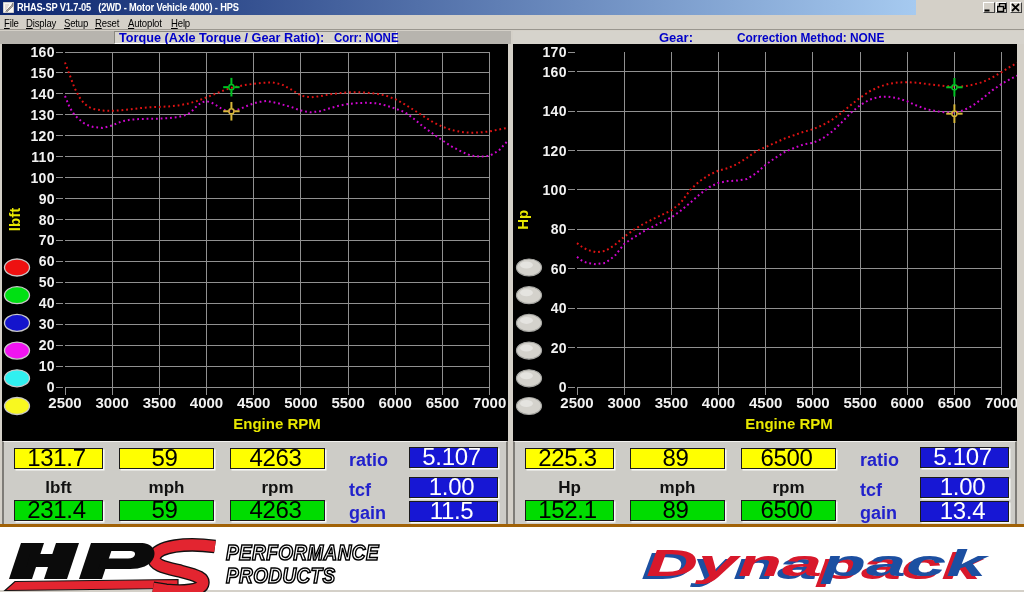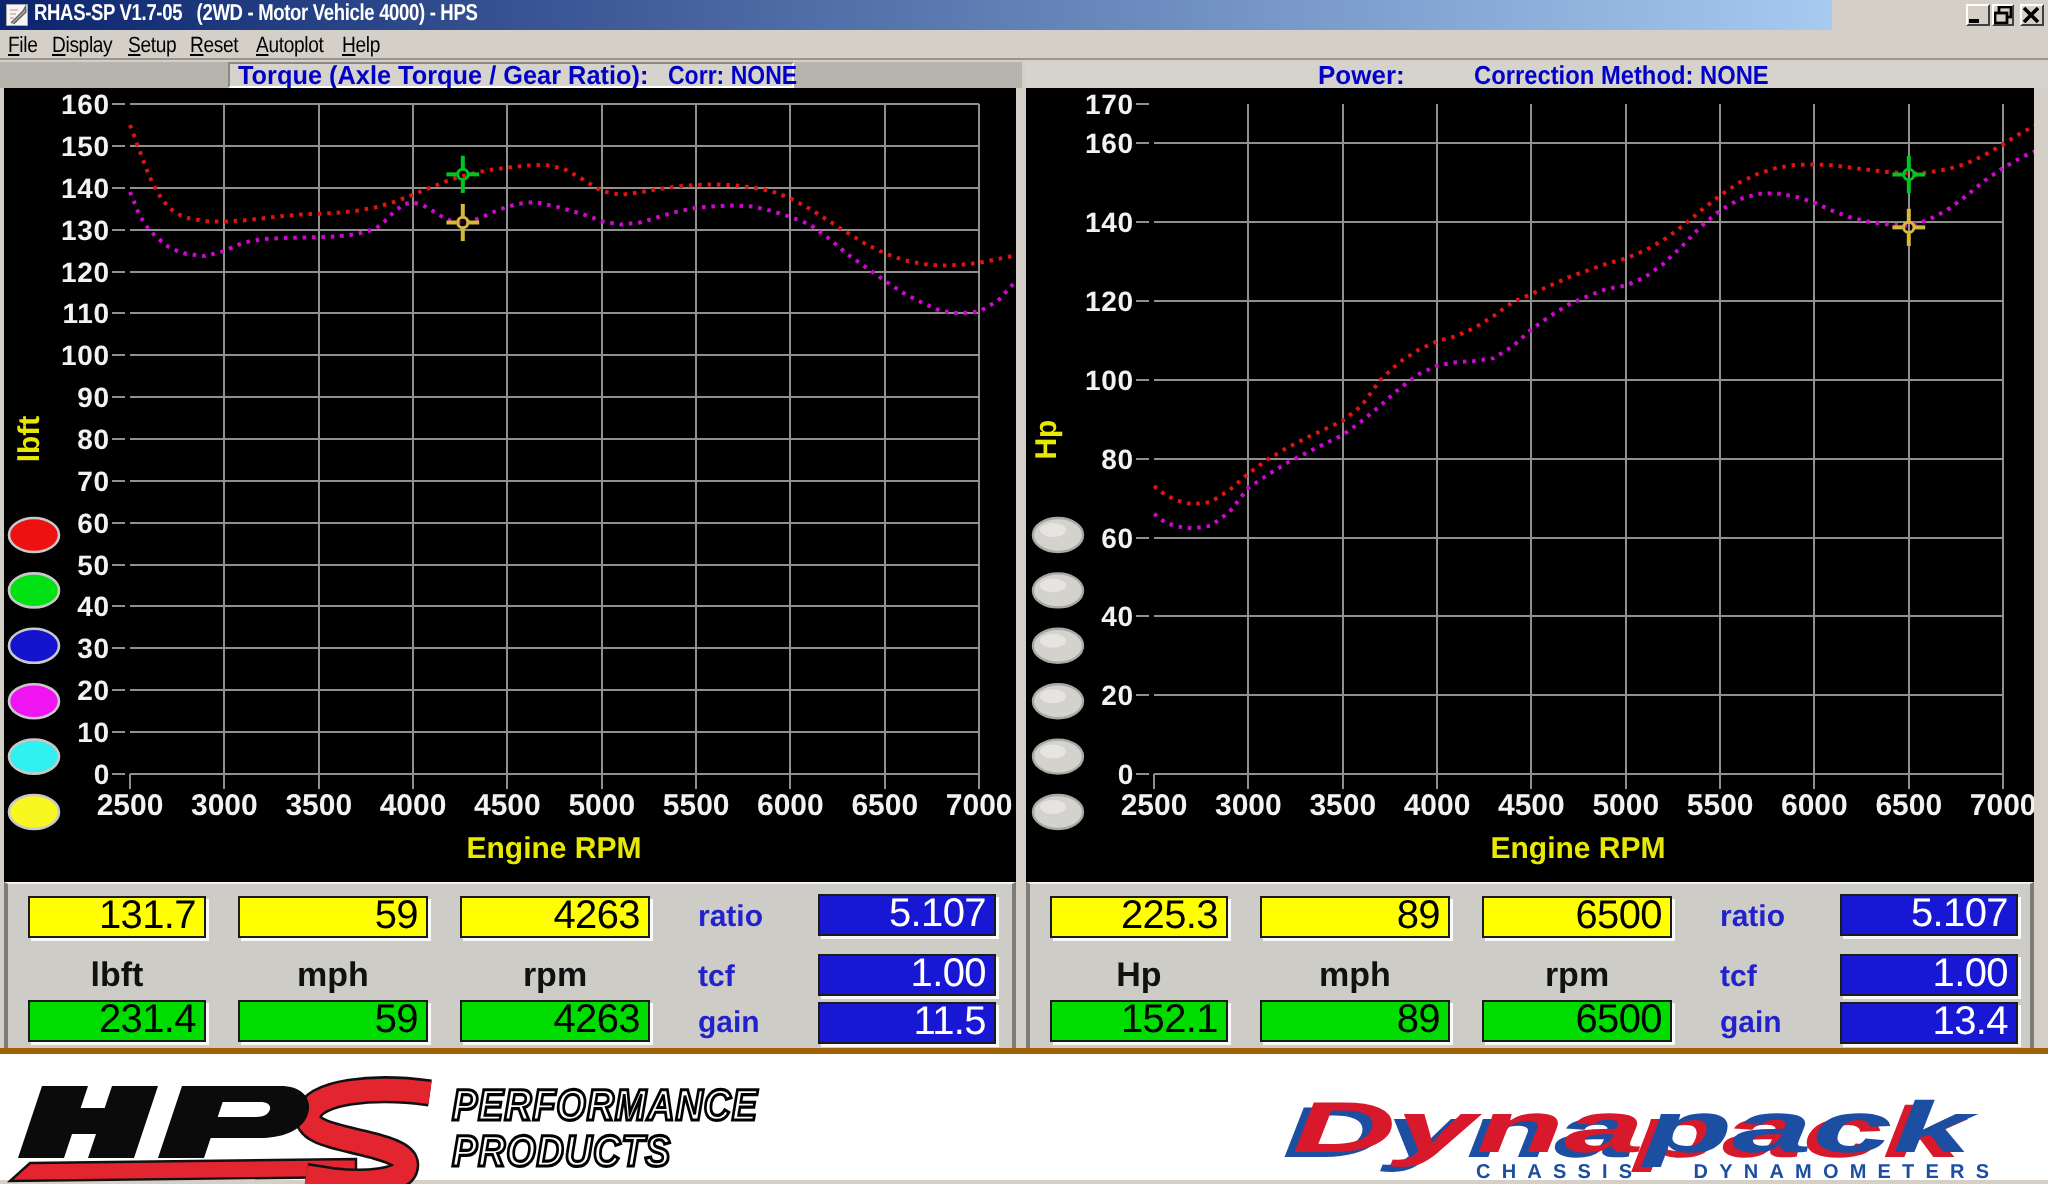--- a/index.html
+++ b/index.html
@@ -21,27 +21,27 @@
 .chart { position:absolute; top:0; }
 .ax { font:bold 15px "Liberation Sans",sans-serif; fill:#f2f2f2; }
 .ay { font:bold 14px "Liberation Sans",sans-serif; fill:#f2f2f2; letter-spacing:0.4px; }
 .yl { font:bold 15px "Liberation Sans",sans-serif; fill:#e8e800; }
 .gl { stroke:#909090; stroke-width:1; shape-rendering:crispEdges; }
 .crv { fill:none; stroke-width:2; stroke-dasharray:1.8 2.9; }
 .datapanel { position:absolute; left:0; top:441px; width:1024px; height:83px; }
 .panel { position:absolute; top:0; height:83px; background:#cdccc7;
   border-top:1px solid #f2f1ee; border-left:2px solid #7e7c77; border-right:2px solid #7e7c77; }
 .box { position:absolute; width:89px; height:21px; border:1.5px solid #1b1b1b;
-  box-shadow:1.5px 1.5px 0 #fafaf8; font-size:20px; text-align:right; padding-right:4px;
+  box-shadow:1.5px 1.5px 0 #fafaf8; font-size:24px; text-align:center; padding-right:4px;
   line-height:18px; letter-spacing:-0.3px; }
 .yb { background:#ffff00; color:#000; }
 .gb { background:#00dc00; color:#000; }
 .bb { background:#1717d4; color:#fff; }
 .lbl { position:absolute; width:89px; text-align:center; font-size:17px; font-weight:bold; color:#111; }
-.blbl { position:absolute; font-size:15px; font-weight:bold; color:#2222cc; }
+.blbl { position:absolute; font-size:18px; font-weight:bold; color:#2222cc; }
 .logostrip { position:absolute; left:0; top:524px; width:1024px; height:66px; background:#ffffff;
   border-top:3px solid #a16207;text-decoration:underline; }
 .perf { position:absolute; font-style:italic; font-weight:bold; font-size:22px; color:#fff;
   -webkit-text-stroke:1.6px #000; letter-spacing:0.5px; white-space:nowrap;
   transform:scaleX(0.86); transform-origin:0 0; }
 .dynored { color:#d8182b; }
 .dynoblue { color:#1c4fa1; }
 </style></head>
 <body>
 <div class="titlebar">
@@ -77,21 +77,21 @@
 <div class="mi" style="left:95px"><u>R</u>eset</div>
 <div class="mi" style="left:128px"><u>A</u>utoplot</div>
 <div class="mi" style="left:171px"><u>H</u>elp</div>
 </div>
 <div class="hdr" style="left:0;width:511px;background:#b7b4ae">
   <div style="position:absolute;left:114px;top:0;width:283px;height:13px;background:#d6d3cc;border:1px solid;border-color:#8a8880 #fff #fff #8a8880"></div>
   <div class="hdrbox" style="left:119px;top:-1px;transform:scaleX(0.975);transform-origin:0 0">Torque (Axle Torque / Gear Ratio):</div>
   <div class="hdrbox" style="left:334px;top:-1px;transform:scaleX(0.885);transform-origin:0 0">Corr: NONE</div>
 </div>
 <div class="hdr" style="left:513px;width:511px;background:#d6d3cc">
-  <div class="hdrbox" style="left:146px;top:-1px">Power:</div>
+  <div class="hdrbox" style="left:146px;top:-1px">Gear:</div>
   <div class="hdrbox" style="left:224px;top:-1px;transform:scaleX(0.915);transform-origin:0 0">Correction Method: NONE</div>
 </div>
 <div class="chartarea">
 <svg class="chart" style="left:2px" width="506" height="397">
 <rect width="506" height="397" fill="#000000"></rect>
 <line x1="63" y1="343.0" x2="487.6" y2="343.0" class="gl"></line>
 <line x1="63" y1="322.1" x2="487.6" y2="322.1" class="gl"></line>
 <line x1="63" y1="301.1" x2="487.6" y2="301.1" class="gl"></line>
 <line x1="63" y1="280.2" x2="487.6" y2="280.2" class="gl"></line>
 <line x1="63" y1="259.2" x2="487.6" y2="259.2" class="gl"></line>
@@ -336,14 +336,13 @@
   <polygon points="30,27 72,27 68.5,40 26.5,40" fill="#0b0b0b"></polygon>
 
   <polygon points="91,16 114,16 102,52 79,52" fill="#0b0b0b"></polygon>
   <path d="M 112,16 L 140,16 C 153,16 156,24 154,30 C 151,39 140,42 130,42 L 98.5,42 L 101.5,31.5 L 128,31.5 C 132,31.5 134.5,30 135,27.5 C 135.5,25 133,24 130,24 L 109,24 Z" fill="#0b0b0b"></path>
 </svg>
 <div class="perf" style="left:226px;top:13px">PERFORMANCE</div>
 <div class="perf" style="left:226px;top:36px">PRODUCTS</div>
 <div style="position:absolute;left:646px;top:19px;font-weight:bold;font-style:italic;font-size:36px;line-height:36px;letter-spacing:0px;white-space:nowrap;transform:scaleX(2.0);transform-origin:0 0">
   <span class="dynored" style="text-shadow:-2.5px 2.5px 0 #1c4fa1">Dyna</span><span class="dynoblue" style="text-shadow:-2.5px 2.5px 0 #d8182b">pack</span>
 </div>
-<div style="position:absolute;left:738px;top:54px;font-weight:bold;font-size:10px;letter-spacing:5.6px;color:#1c4fa1">CHASSIS&nbsp;&nbsp;&nbsp;DYNAMOMETERS</div>
 
 </div>
 </body></html>

